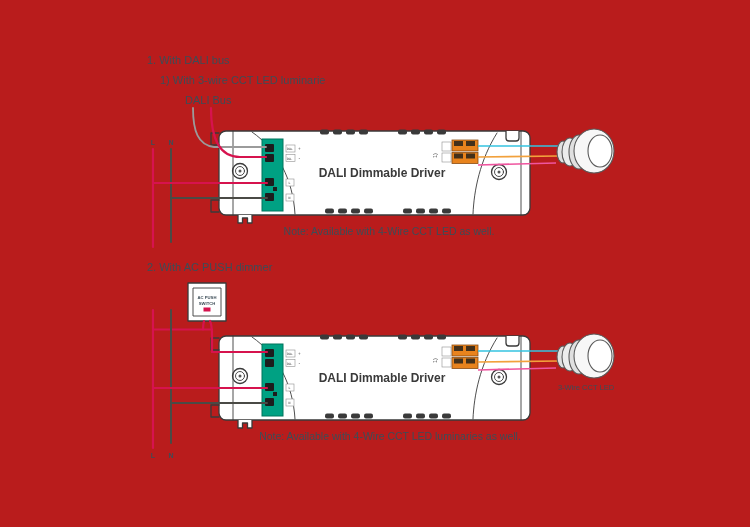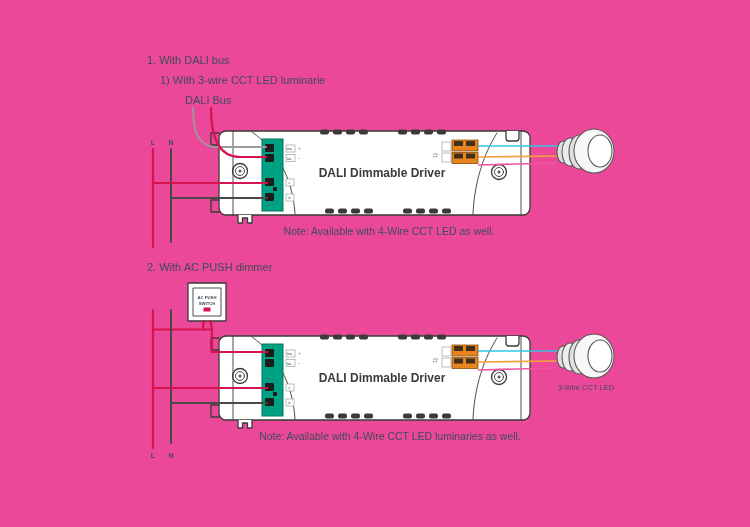--- a/index.html
+++ b/index.html
@@ -1,16 +1,16 @@
 <!DOCTYPE html>
 <html style="--c-text: #3d4d57; --c-outline: #3a3a3a; --c-wire_live: #d6134e; --c-wire_neutral: #4a4a45; --c-wire_dali_spare: #9b9b9b; --c-wire_cool_white: #35c3e0; --c-wire_warm_white: #f2a13c; --c-wire_dim_pink: #ef559f; --c-terminal_green: #00a183; --c-terminal_orange: #e8831d;"><head>
 <meta charset="utf-8">
 <style>
   html,body{margin:0;padding:0;background:#ffffff;}
-  .stage{width:750px;height:527px;background:#ec4899;overflow:hidden;}
+  .stage{width:750px;height:527px;background:#b91c1c;overflow:hidden;}
   svg{display:block;}
   .t{font-family:"Liberation Sans","DejaVu Sans",sans-serif;fill:var(--c-text,#3d4d57);}
   .lbl{font-size:11px;}
   .wirelbl{font-size:7px;font-weight:bold;}
   .note{font-size:10.5px;}
   .ledlbl{font-size:7.5px;}
   .drv-title{font-family:"Liberation Sans","DejaVu Sans",sans-serif;font-size:12px;font-weight:bold;fill:#3a3a3a;}
   .tiny{font-family:"DejaVu Sans Mono",monospace;font-size:3.2px;fill:#333;}
   .tiny2{font-family:"DejaVu Sans Mono",monospace;font-size:4.5px;fill:#555;}
   .swtxt{font-family:"Liberation Sans",sans-serif;font-size:4.2px;font-weight:bold;fill:#3d4d57;}

